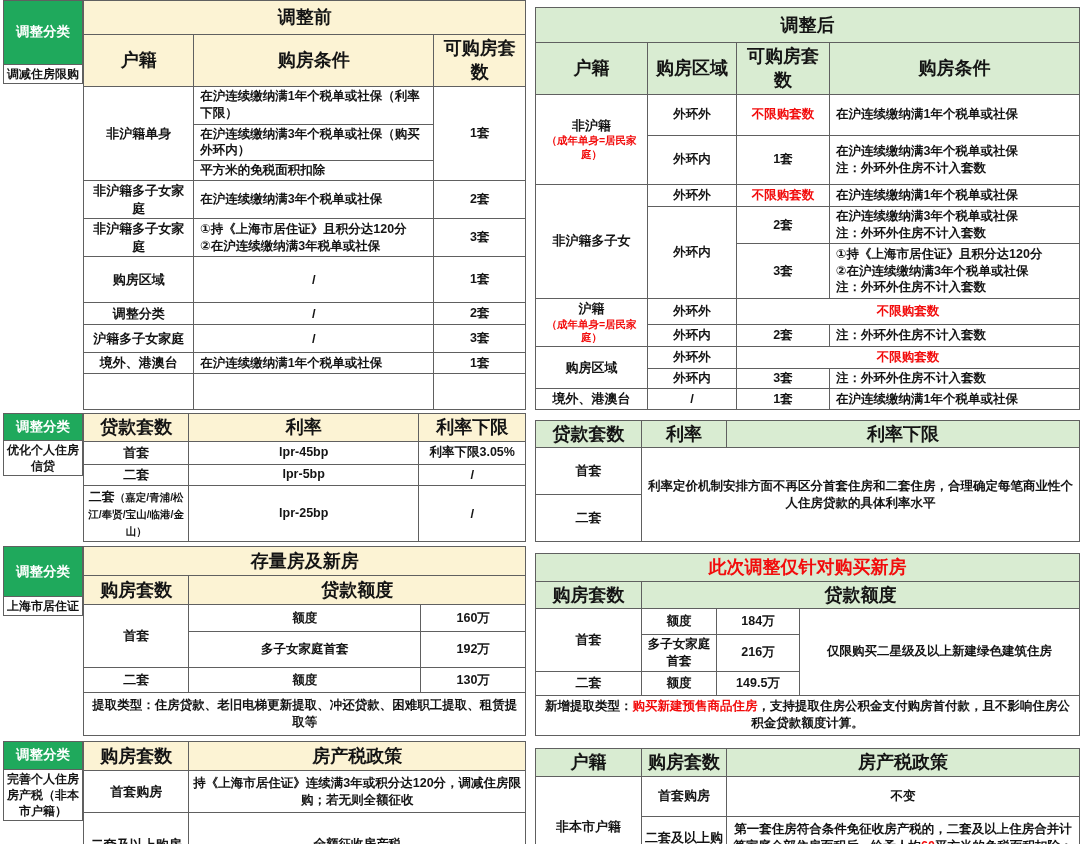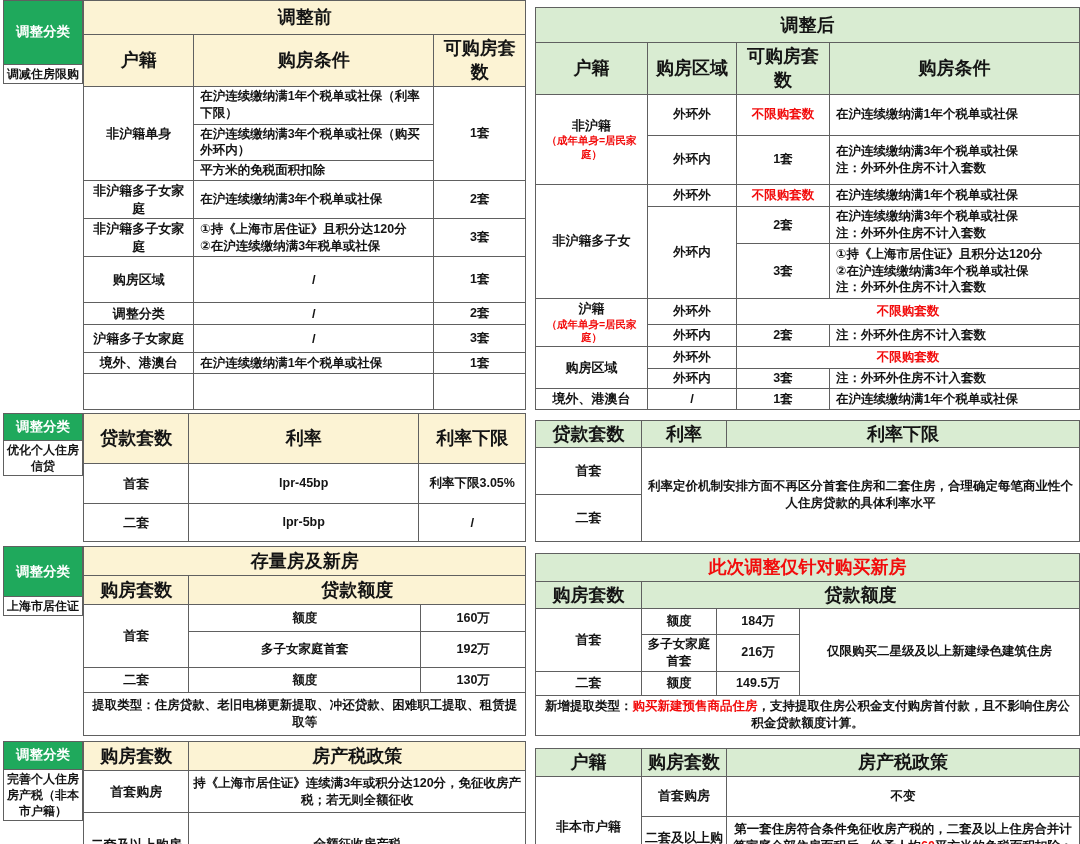--- a/index.html
+++ b/index.html
@@ -249,20 +249,27 @@
       <tr style="height:22px">
         <td class="hk">首套</td>
         <td>lpr-45bp</td>
         <td>利率下限3.05%</td>
       </tr>
       <tr style="height:21px">
         <td class="hk">二套</td>
         <td>lpr-5bp</td>
         <td class="slash">/</td>
       </tr>
+      <tr style="height:51px">
+        <td>
+          <span class="hk">二套</span><span class="small">（嘉定/青浦/松江/奉贤/宝山/临港/金山）</span>
+        </td>
+        <td>lpr-25bp</td>
+        <td class="slash">/</td>
+      </tr>
     </tbody>
       </table>
 
     <div class="gutter"></div>
 
     <table class="tbl-r ltgreen">
       <colgroup>
           <col style="width:106px">
           <col style="width:85px">
           <col style="width:353px">
@@ -388,21 +395,21 @@
           <col style="width:105px">
           <col style="width:337px">
         </colgroup>
       <tbody>
           <tr style="height:28px">
         <th>购房套数</th>
         <th>房产税政策</th>
       </tr>
       <tr style="height:40px">
         <td class="hk">首套购房</td>
-        <td>持《上海市居住证》连续满3年或积分达120分，免征收房产税；若无则全额征收</td>
+        <td>持《上海市居住证》连续满3年或积分达120分，调减住房限购；若无则全额征收</td>
       </tr>
       <tr style="height:61px">
         <td class="hk">二套及以上购房</td>
         <td>全额征收房产税</td>
       </tr>
     </tbody>
       </table>
 
     <div class="gutter"></div>
 

